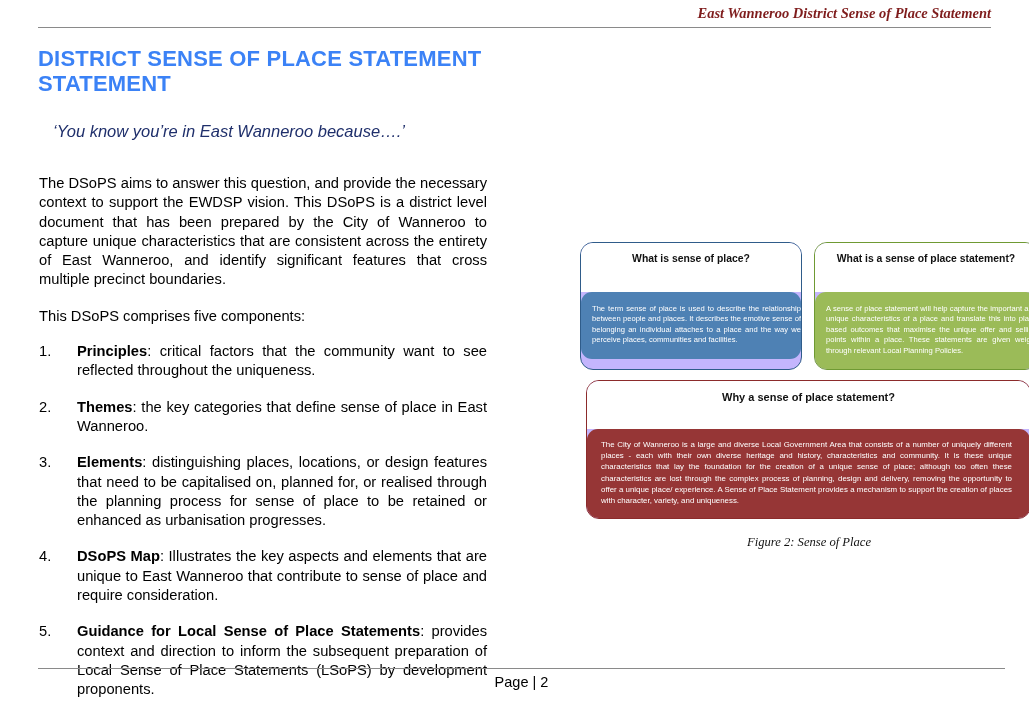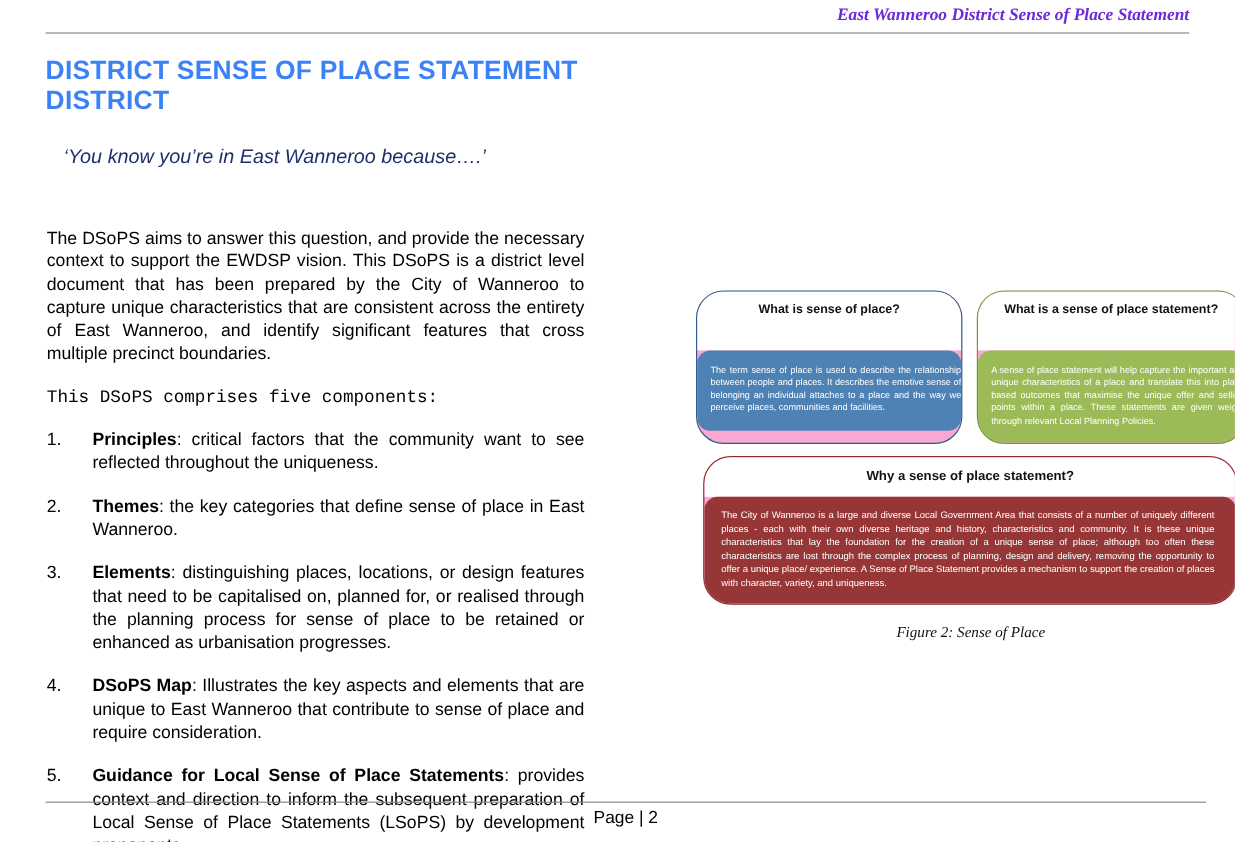--- a/index.html
+++ b/index.html
@@ -28,21 +28,21 @@
     right: 38px;
     top: 2px;
     height: 26px;
   }
   .doc-header-text {
     font-family: "Liberation Serif", serif;
     font-style: italic;
     font-weight: bold;
     font-size: 14.5px;
     text-align: right;
-    color: #6d28d9;
+    color: #7f1d1d;
     line-height: 22px;
     white-space: nowrap;
   }
   .header-rule {
     position: absolute;
     left: 0;
     right: 0;
     top: 25px;
     border-top: 1.3px solid #8a8a8a;
   }
@@ -85,24 +85,24 @@
     position: absolute;
     left: 39px;
     top: 174px;
     width: 448px;
   }
   .para {
     font-size: 14.7px;
     line-height: 19.3px;
     text-align: justify;
     text-align-last: left;
-    margin: 16px 0 17px 0;
+    margin: 0 0 17px 0;
     color: #000;
   }
-  .para.tight { margin-bottom: 16px; font-family: Liberation Mono, monospace; }
+  .para.tight { margin-bottom: 16px; }
 
   .num-list {
     margin: 0;
     padding: 0;
     list-style: none;
   }
   .num-item {
     display: flex;
     margin-bottom: 17px;
   }
@@ -127,23 +127,23 @@
     left: 540px;
     top: 226px;
     width: 458px;
   }
   .fig-row {
     display: flex;
     gap: 12px;
   }
   .card {
     position: relative;
-    border-radius: 23px;
+    border-radius: 13px;
     border: 1.6px solid #2f5c8a;
-    background: #f9a8d4;
+    background: #c4b5fd;
     box-sizing: border-box;
     overflow: hidden;
   }
   .card-head {
     text-align: center;
     font-size: 10.4px;
     font-weight: bold;
     color: #111;
     padding: 9px 10px 8px 10px;
     line-height: 13px;
@@ -174,21 +174,21 @@
     width: 445px;
     margin-top: 10px;
     margin-left: 6px;
   }
   .card.red .card-body {
     background: #963636;
     font-size: 7.9px;
     line-height: 11.2px;
     padding: 10px 18px 12px 14px;
   }
-  .card.red .card-head { font-size: 11px; padding: 10px 10px 10px 10px; }
+  .card.red .card-head { font-size: 11px; padding: 10px 10px 25px 10px; }
 
   .blue-head-pad { min-height: 32px; }
   .green-head-pad { min-height: 32px; }
 
   .fig-caption {
     margin-top: 16px;
     text-align: center;
     font-family: "Liberation Serif", serif;
     font-style: italic;
     font-size: 12.6px;
@@ -217,21 +217,21 @@
 
 <div class="page">
 
   <div class="doc-header">
     <div class="doc-header-text">East Wanneroo District Sense of Place Statement</div>
     <div class="header-rule"></div>
   </div>
 
   <h1 class="page-title">
     <span class="ln">DISTRICT SENSE OF PLACE STATEMENT</span>
-    <span class="ln last">DISTRICT</span>
+    <span class="ln last">STATEMENT</span>
   </h1>
 
   <div class="quote">‘You know you’re in East Wanneroo because….’</div>
 
   <div class="body-col">
     <p class="para">The DSoPS aims to answer this question, and provide the necessary context to support the EWDSP vision.  This DSoPS is a district level document that has been prepared by the City of Wanneroo to capture unique characteristics that are consistent across the entirety of East Wanneroo, and identify significant features that cross multiple precinct boundaries.</p>
     <p class="para tight">This DSoPS comprises five components:</p>
 
     <ol class="num-list">
       <li class="num-item">

